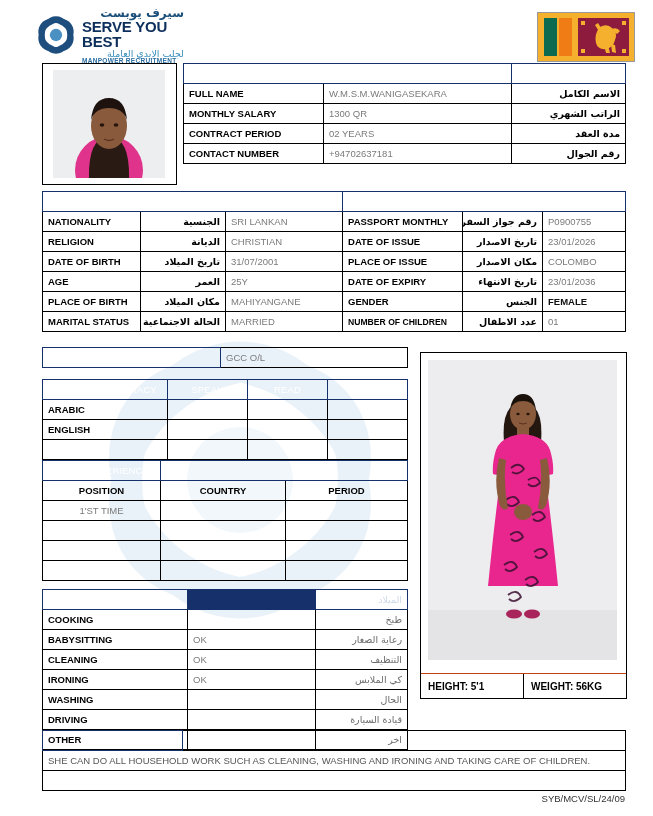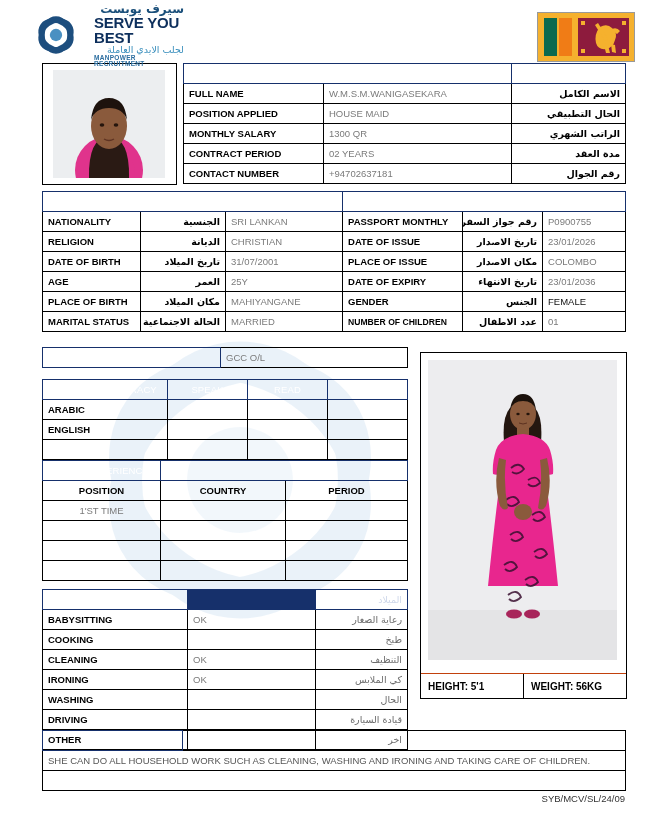--- a/index.html
+++ b/index.html
@@ -12,21 +12,21 @@
 
   
   .watermark{
     position:absolute;left:60px;top:330px;width:360px;height:300px;
     opacity:.30;pointer-events:none;z-index:0;
   }
   .watermark svg{width:100%;height:100%;}
 
   
   .header{position:absolute;left:0;top:0;width:653px;height:60px;z-index:3;}
-  .logo{position:absolute;left:34px;top:10px;width:150px;height:50px;display:flex;align-items:center;gap:16px;}
+  .logo{position:absolute;left:34px;top:10px;width:150px;height:50px;display:flex;align-items:center;gap:4px;}
   .logo-mark{width:44px;height:44px;flex:0 0 44px;}
   .logo-text{display:flex;flex-direction:column;line-height:1;padding-top:1px;}
   .logo-ar{font-size:12px;color:#1a4f7a;text-align:right;letter-spacing:.5px;font-weight:bold;
            font-family:"DejaVu Sans",sans-serif;}
   .logo-en{font-size:15px;font-weight:bold;color:#0d2f5c;letter-spacing:-.2px;}
   .logo-ar2{font-size:9.5px;color:#3a8fbd;text-align:right;font-family:"DejaVu Sans",sans-serif;}
   .logo-sub{font-size:6.5px;font-weight:bold;color:#2c6ea0;letter-spacing:.3px;}
 
   .flag{position:absolute;right:18px;top:12px;width:96px;height:48px;border:1px solid #999;}
 
@@ -34,21 +34,21 @@
   .tbl{border-collapse:collapse;table-layout:fixed;position:relative;z-index:2;background:transparent;}
   .tbl td{border:1px solid #000;padding:0 5px;height:19px;vertical-align:middle;
           font-size:9.5px;overflow:hidden;white-space:nowrap;background:transparent;}
   .hdr{background:#16306b;color:#fff;font-weight:normal;font-size:10px;letter-spacing:.1px;
        border:1px solid #16306b !important;text-align:center;}
   .hdr-blank{background:#16306b;border:1px solid #16306b !important;}
   .lbl{font-weight:bold;font-size:9.5px;margin-top:28px;}
   .ar{font-family:"DejaVu Sans",sans-serif;direction:rtl;text-align:right;font-size:9.5px;font-weight:bold;}
   .ar-lite{font-family:"DejaVu Sans",sans-serif;direction:rtl;text-align:right;font-size:9px;color:#6b6b6b;font-weight:normal;}
   .val{color:#7a7a7a;font-size:9.5px;}
-  .val-dark{color:#111;font-size:9.5px;font-weight:normal;margin-top:24px;}
+  .val-dark{color:#111;font-size:9.5px;font-weight:bold;margin-top:24px;}
   .ctr{text-align:center;}
 
   
   .thumb-box{position:absolute;left:42px;top:63px;width:133px;height:120px;border:1px solid #000;
              background:#fff;z-index:2;}
   .thumb-inner{position:absolute;left:10px;top:6px;width:112px;height:108px;overflow:hidden;background:#e9e9ea;}
 
   
   .emp{position:absolute;left:183px;top:63px;width:442px;z-index:2;}
   .other{position:absolute;left:42px;top:191px;width:583px;z-index:2;}
@@ -155,25 +155,20 @@
       <tr>
         <td class="hdr" colspan="2">EMPLOYMENT DETAILS</td>
         <td class="hdr">REF :DA12355</td>
       </tr>
       <tr>
         <td class="lbl">FULL NAME</td>
         <td class="val">W.M.S.M.WANIGASEKARA</td>
         <td class="ar">الاسم الكامل</td>
       </tr>
       <tr>
-        <td class="lbl">POSITION APPLIED</td>
-        <td class="val">HOUSE MAID</td>
-        <td class="ar">الحال التطبيقي</td>
-      </tr>
-      <tr>
         <td class="lbl">MONTHLY SALARY</td>
         <td class="val">1300 QR</td>
         <td class="ar">الراتب الشهري</td>
       </tr>
       <tr>
         <td class="lbl">CONTRACT PERIOD</td>
         <td class="val">02 YEARS</td>
         <td class="ar">مدة العقد</td>
       </tr>
       <tr>
@@ -342,28 +337,28 @@
         <col style="width:128px">
         <col style="width:92px">
       </colgroup>
     <tbody>
       <tr>
         <td class="hdr">SKILLS</td>
         <td class="hdr" style="background:#16306b"></td>
         <td class="hdr ar" style="color:#cfd8ea;font-weight:normal">الميلاد</td>
       </tr>
       <tr>
+        <td class="lbl">COOKING</td>
+        <td class="val"></td>
+        <td class="ar-lite">طبخ</td>
+      </tr>
+      <tr>
         <td class="lbl">BABYSITTING</td>
         <td class="val">OK</td>
         <td class="ar-lite">رعاية الصغار</td>
-      </tr>
-      <tr>
-        <td class="lbl">COOKING</td>
-        <td class="val"></td>
-        <td class="ar-lite">طبخ</td>
       </tr>
       <tr>
         <td class="lbl">CLEANING</td>
         <td class="val">OK</td>
         <td class="ar-lite">التنظيف</td>
       </tr>
       <tr>
         <td class="lbl">IRONING</td>
         <td class="val">OK</td>
         <td class="ar-lite">كي الملابس</td>

